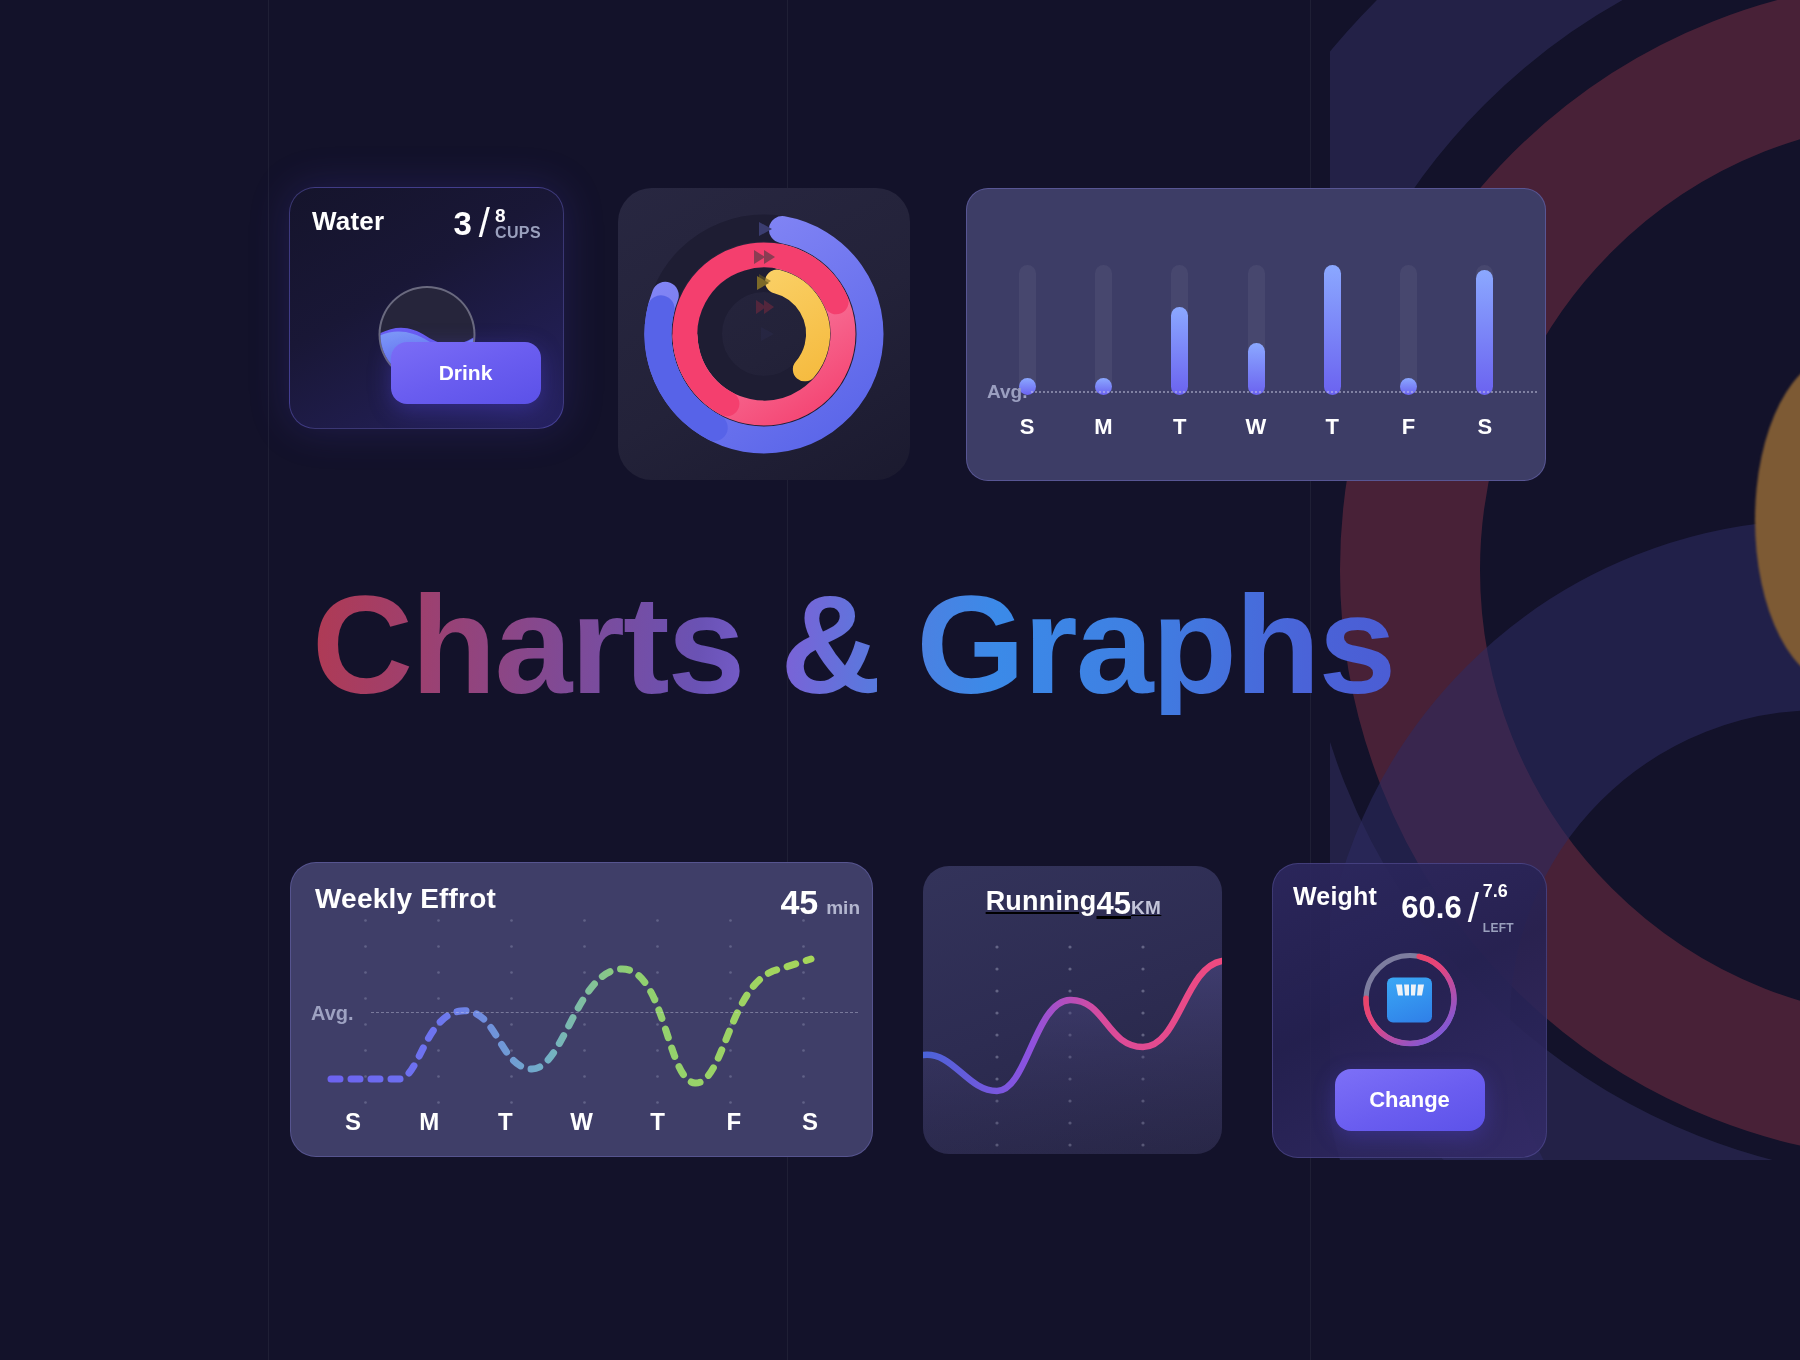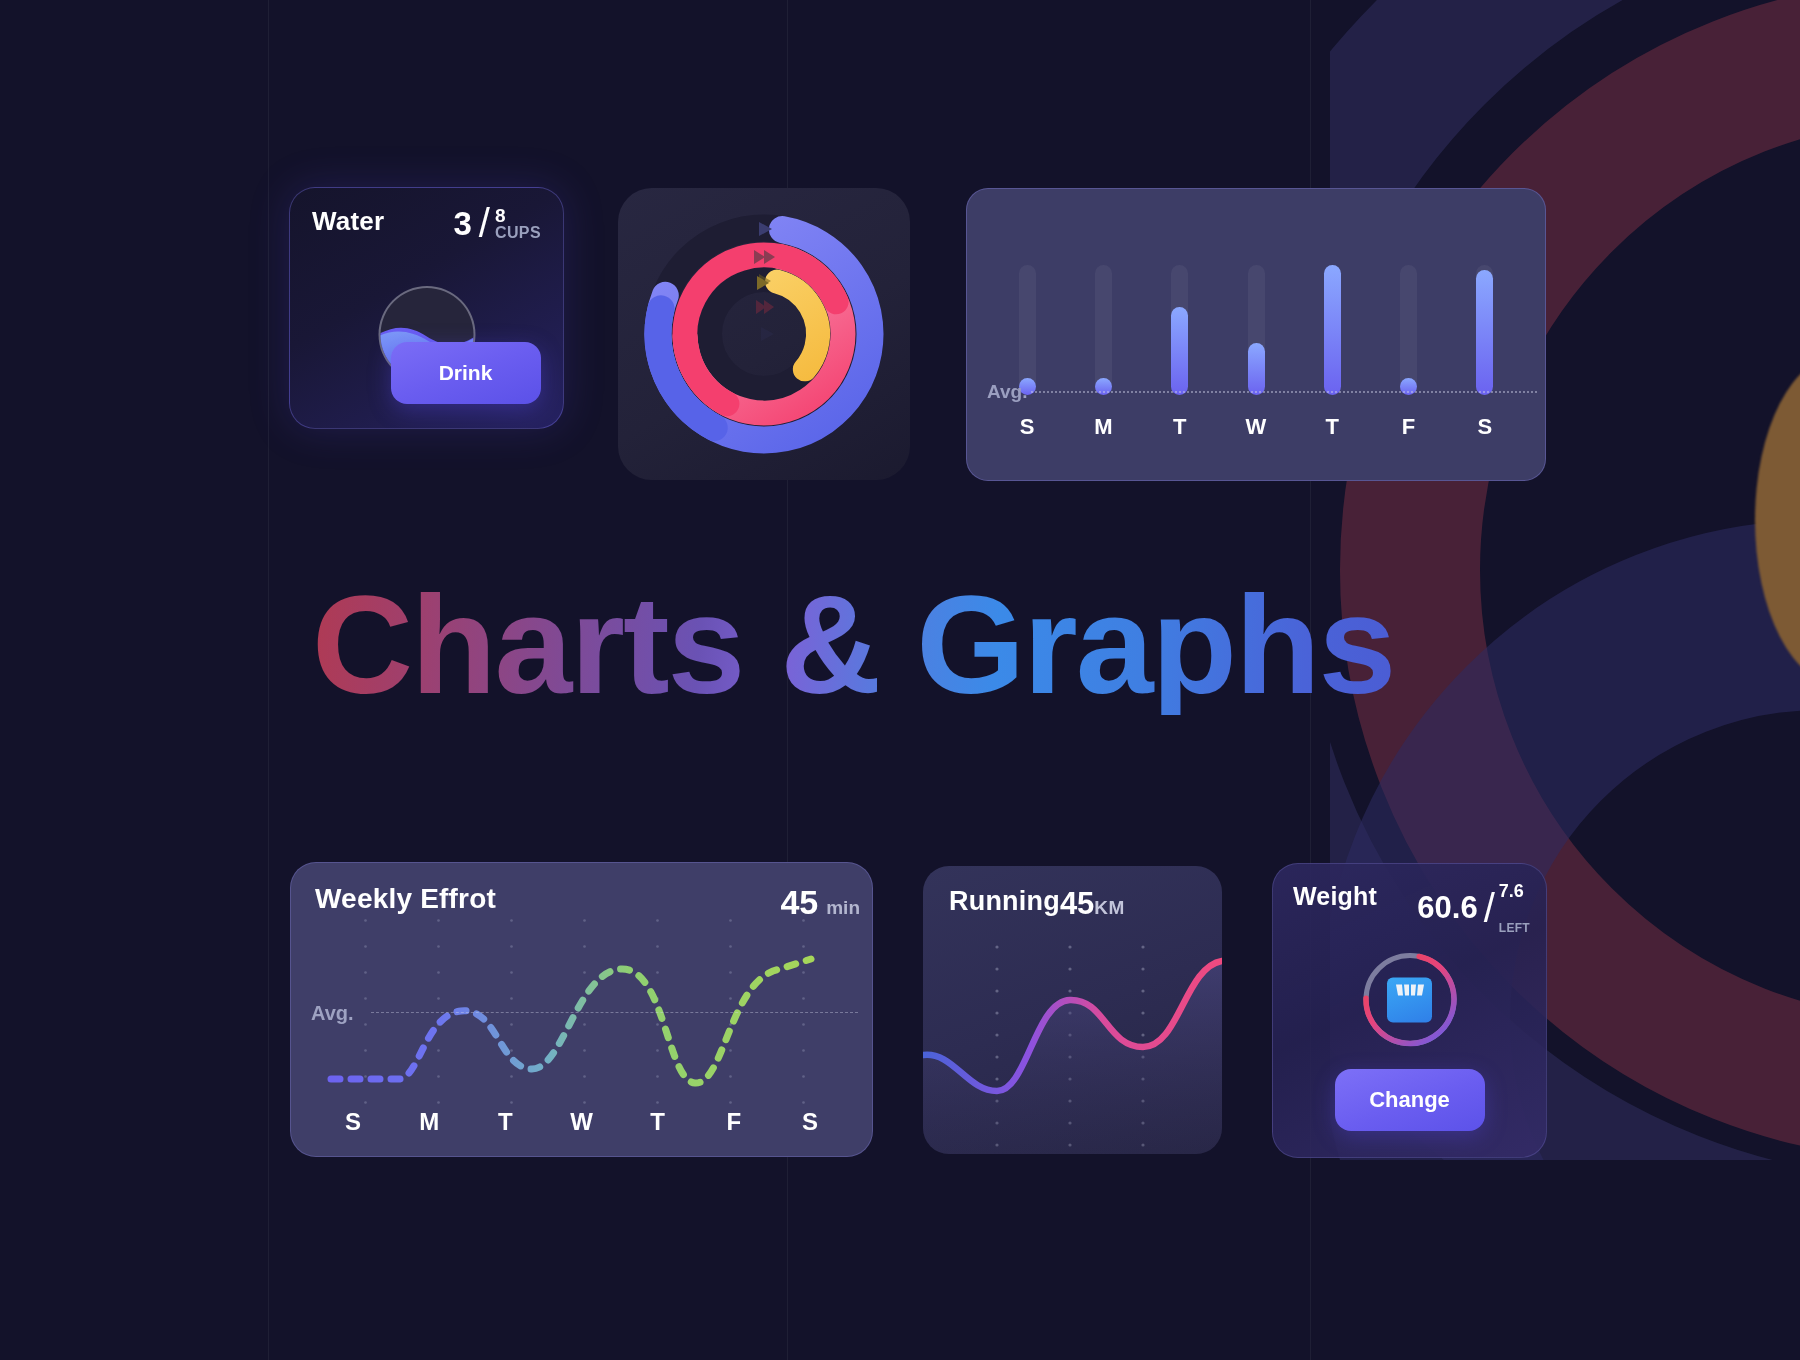--- a/index.html
+++ b/index.html
@@ -126,34 +126,34 @@
   #effort-avg-label{position:absolute;left:20px;top:139px;color:#9ea2c2;font-size:20px;font-weight:600;}
   #effort-days{position:absolute;left:24px;right:24px;top:245px;height:32px;}
   .day2{position:absolute;color:#fff;font-size:24px;font-weight:700;text-align:center;width:30px;}
 
   
   #card-running{
     left:923px;top:866px;width:299px;height:288px;
     background:linear-gradient(160deg,#33335a 0%,#2d2c52 50%,#262544 100%);
     border-radius:26px;
   }
-  #card-running .hdr{display:flex;align-items:flex-start;justify-content:flex-start;padding:20px 24px 0 26px;}
+  #card-running .hdr{display:flex;align-items:flex-start;justify-content:center;padding:20px 24px 0 26px;text-decoration:underline;}
   #card-running .card-title{font-size:27px;}
   .val-row2{display:flex;align-items:baseline;}
   .val-row2 .v{color:#fff;font-size:31px;font-weight:700;}
   .val-row2 .u{color:#c3c5da;font-size:19px;font-weight:700;letter-spacing:.4px;}
   #running-plot{position:absolute;left:0;right:0;bottom:0;height:215px;}
 
   
   #card-weight{
     left:1272px;top:863px;width:275px;height:295px;
     background:linear-gradient(155deg,rgba(45,40,95,.92) 0%,rgba(38,34,82,.9) 45%,rgba(52,44,104,.9) 100%);
     border:1px solid rgba(150,145,240,.22);border-radius:26px;
   }
-  #card-weight .hdr{display:flex;align-items:flex-start;justify-content:space-between;padding:18px 16px 0 20px;}
+  #card-weight .hdr{display:flex;align-items:flex-start;justify-content:space-between;padding:18px 32px 0 20px;}
   #card-weight .card-title{font-size:25px;}
   .frac2{display:flex;align-items:center;}
   .frac2 .big{color:#fff;font-size:31px;font-weight:700;line-height:1;}
   .frac2 .slash{color:#fff;font-size:40px;font-weight:300;margin:0 4px 0 6px;line-height:.85;}
   .frac2 .stack{display:flex;flex-direction:column;line-height:1.03;gap:21px;}
   .frac2 .num{color:#fff;font-size:18px;font-weight:700;}
   .frac2 .unit{color:#9aa0bd;font-size:12px;font-weight:700;letter-spacing:.3px;}
   #weight-ring{position:absolute;left:50%;top:86px;transform:translateX(-50%);width:99px;height:99px;}
   #scale-icon{position:absolute;left:50%;top:50%;transform:translate(-50%,-50%);
     width:45px;height:45px;border-radius:6px;

